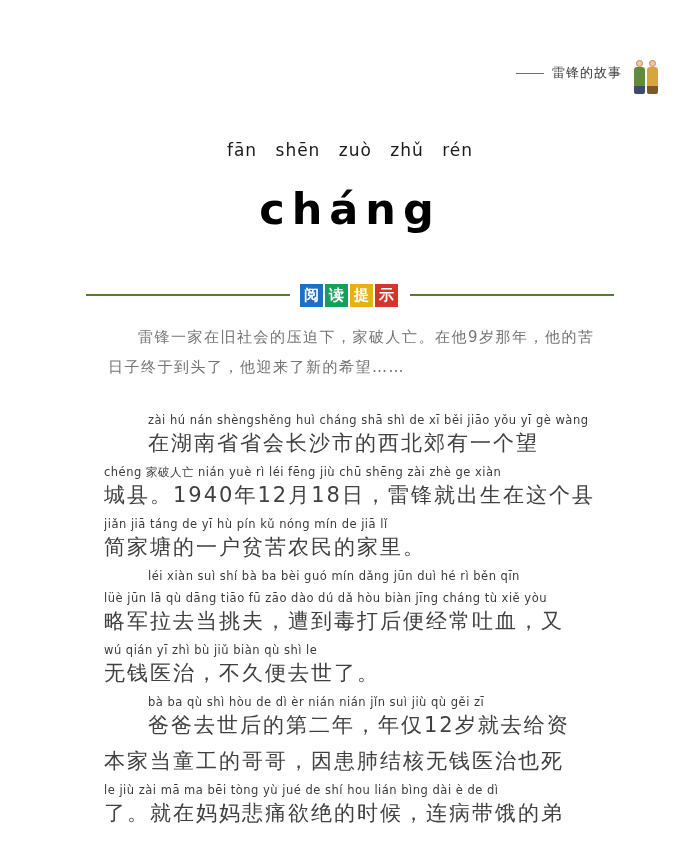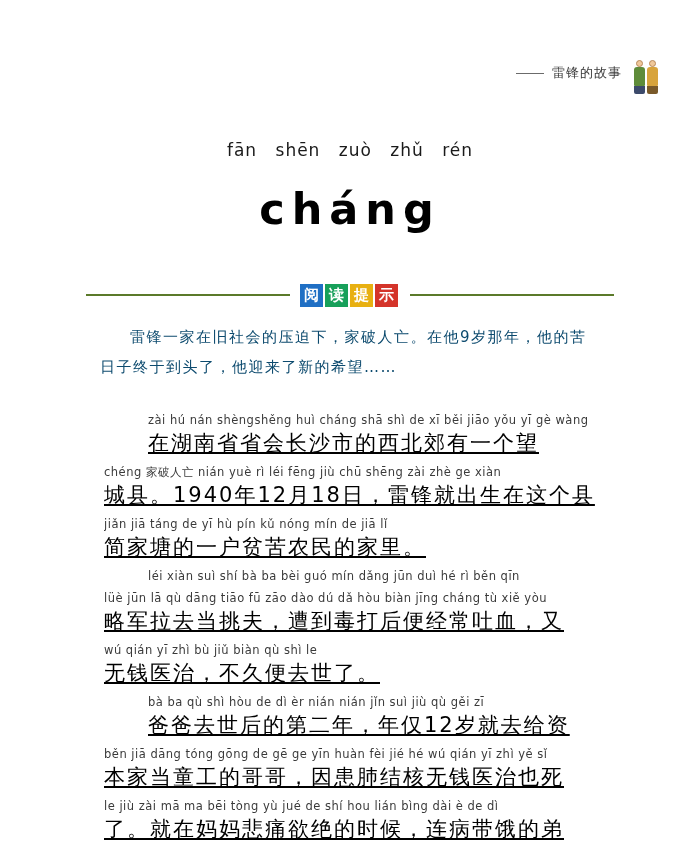--- a/index.html
+++ b/index.html
@@ -134,26 +134,26 @@
   }
   .tc0 { background: #1f6fc4; }
   .tc1 { background: #17a05a; }
   .tc2 { background: #e8b011; }
   .tc3 { background: #d4342a; }
 
   
   .tip-text {
     position: absolute;
     top: 322px;
-    left: 100px;
+    left: 108px;
     width: 500px;
     font-family: "DejaVu Sans", sans-serif;
     font-size: 15px;
     line-height: 30px;
-    color: #0c4a6e;
+    color: #737373;
     letter-spacing: 1.5px;
     text-indent: 30px;
   }
 
   
   .body-text {
     position: absolute;
     top: 412px;
     left: 104px;
     width: 528px;
@@ -167,27 +167,26 @@
     color: #3a3a3a;
     letter-spacing: 0.5px;
     height: 16px;
     line-height: 16px;
     white-space: nowrap;
     overflow: hidden;
   }
   .hz-row {
     font-family: "DejaVu Sans", sans-serif;
     font-size: 21px;
-    color: #000000;
+    color: #404040;
     letter-spacing: 2px;
     height: 30px;
     line-height: 30px;
     white-space: nowrap;
     overflow: hidden;
-    text-decoration: underline;
   }
   .indent .py-row { padding-left: 44px; }
   .indent .hz-row { padding-left: 44px; }
 </style>
 </head>
 <body>
 
 <div class="page">
 
   <div class="header">
@@ -247,21 +246,20 @@
       </div>
       <div class="line">
         <div class="py-row">wú  qián   yī   zhì      bù   jiǔ  biàn   qù   shì    le</div>
         <div class="hz-row">无钱医治，不久便去世了。</div>
       </div>
       <div class="line indent">
         <div class="py-row">bà   ba    qù   shì  hòu  de    dì   èr  nián   nián  jǐn       suì   jiù    qù   gěi   zī</div>
         <div class="hz-row">爸爸去世后的第二年，年仅12岁就去给资</div>
       </div>
       <div class="line">
-        <div class="py-row">běn   jiā  dāng tóng gōng  de   gē    ge      yīn  huàn  fèi   jié   hé    wú  qián   yī   zhì   yě    sǐ</div>
         <div class="hz-row">本家当童工的哥哥，因患肺结核无钱医治也死</div>
       </div>
       <div class="line">
         <div class="py-row">le      jiù   zài   mā   ma   bēi  tòng   yù   jué   de   shí  hou   lián bìng dài    è    de    dì</div>
         <div class="hz-row">了。就在妈妈悲痛欲绝的时候，连病带饿的弟</div>
       </div>
     </div>
 
 </div>
 

